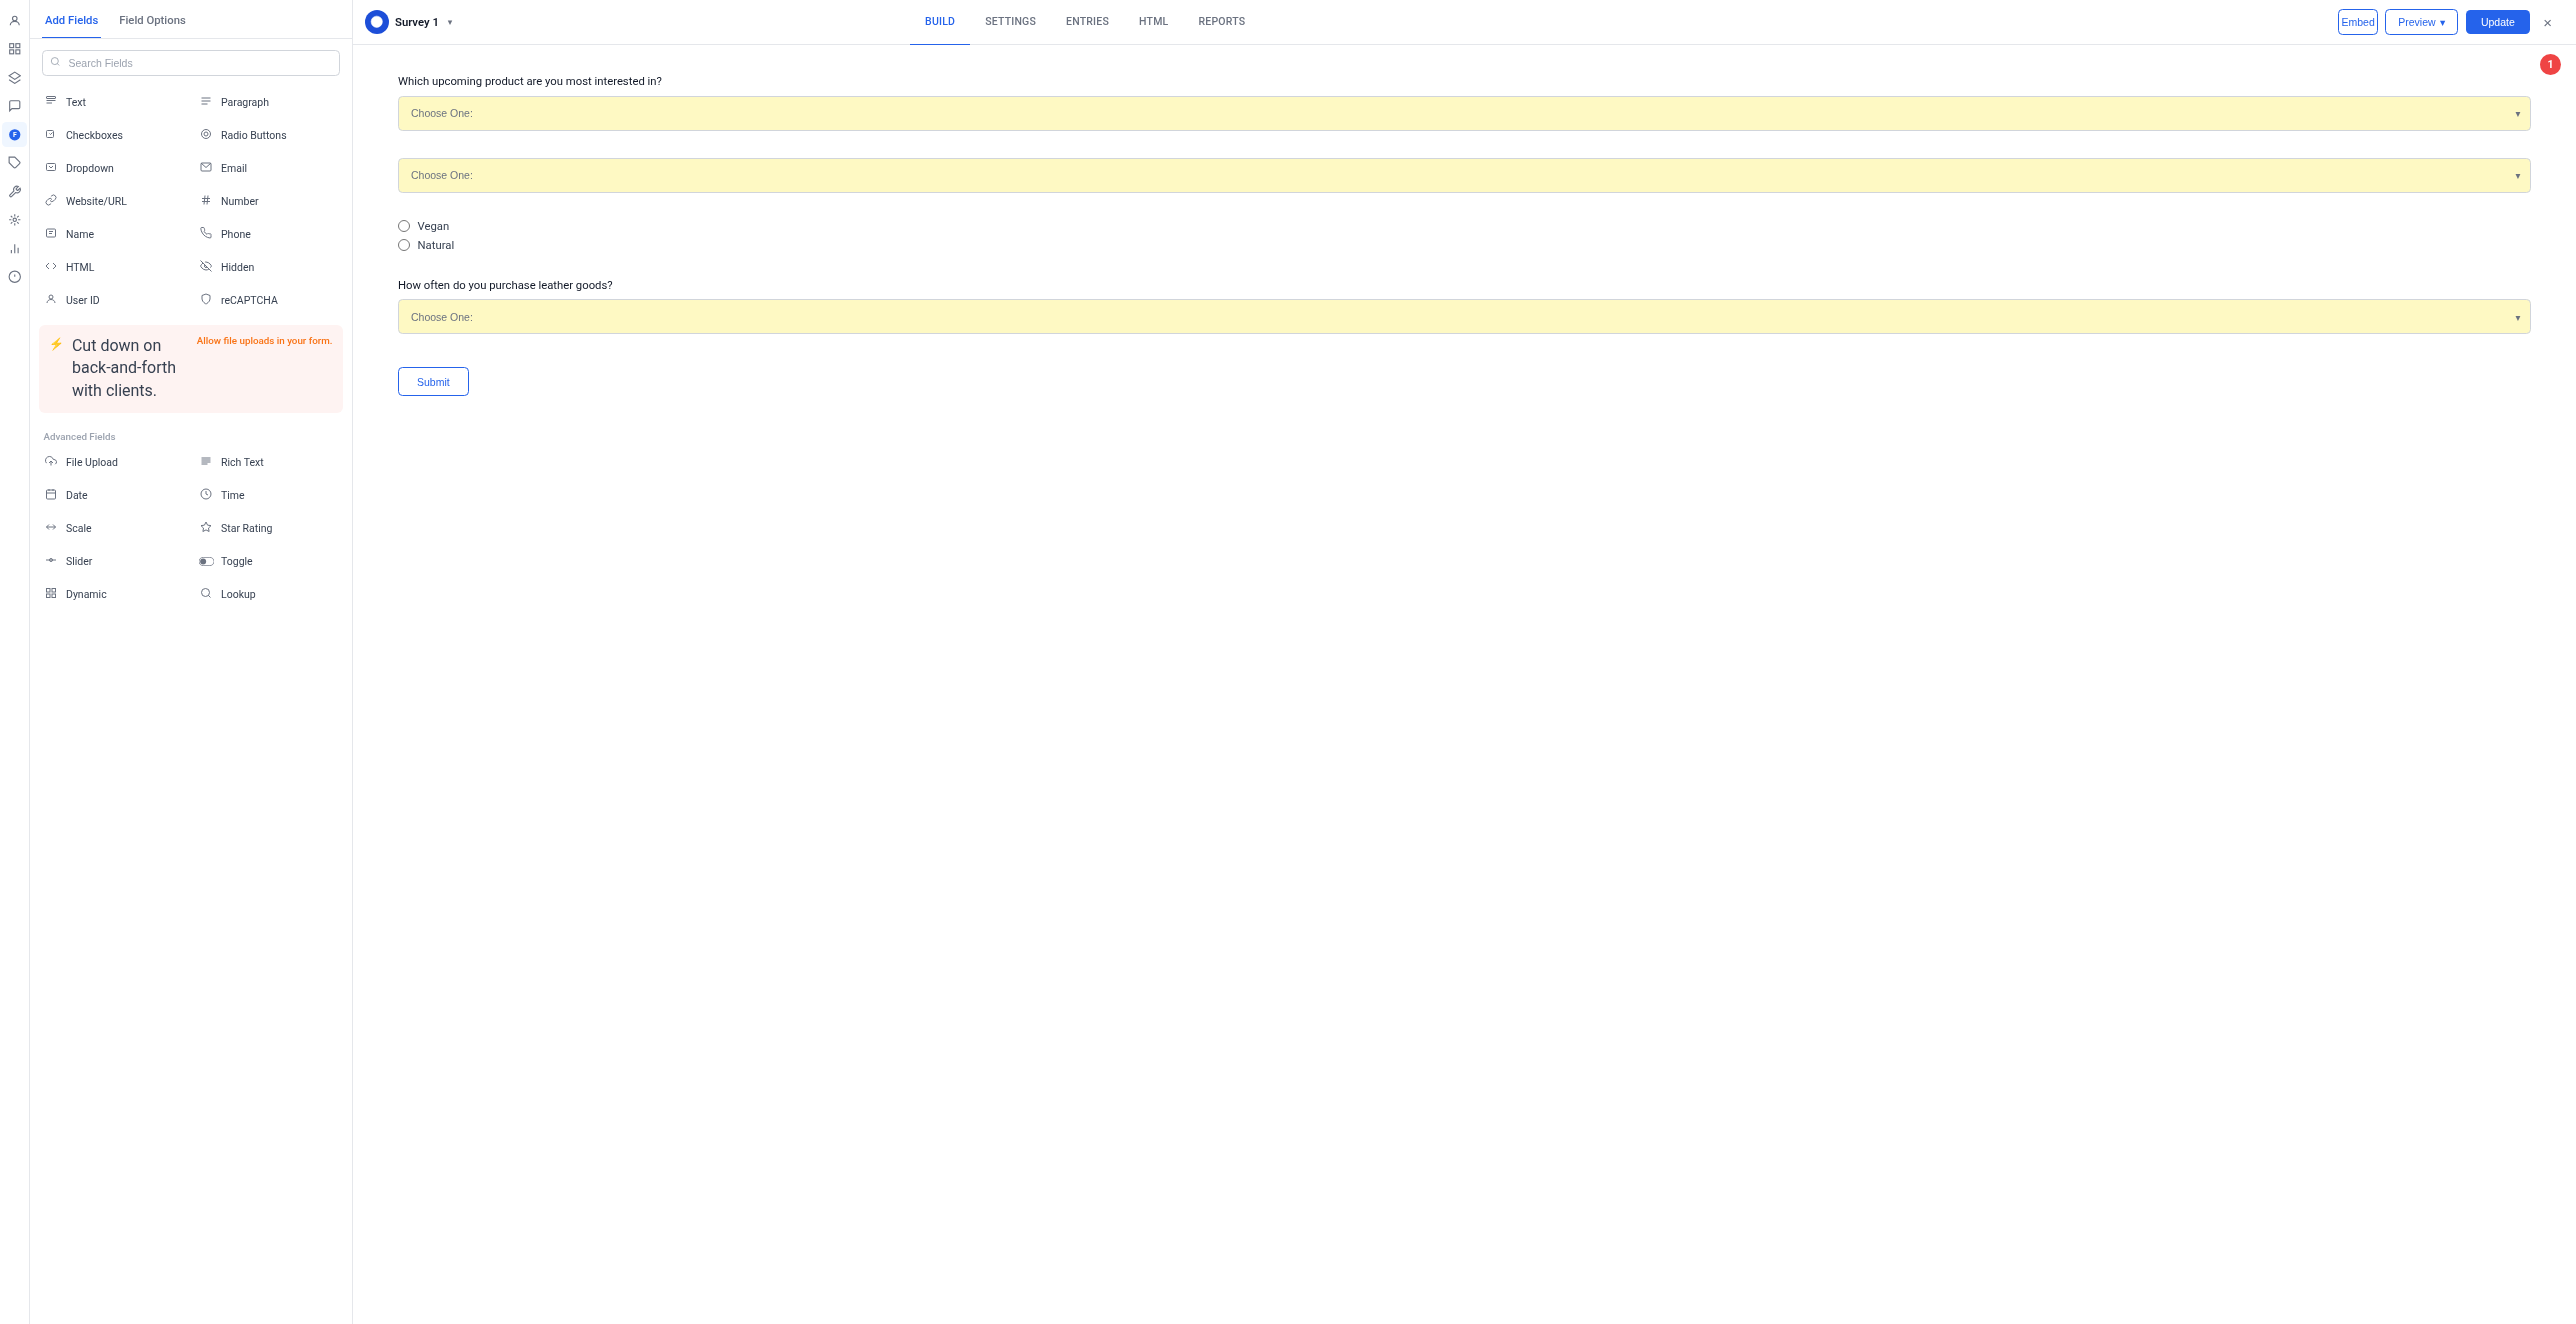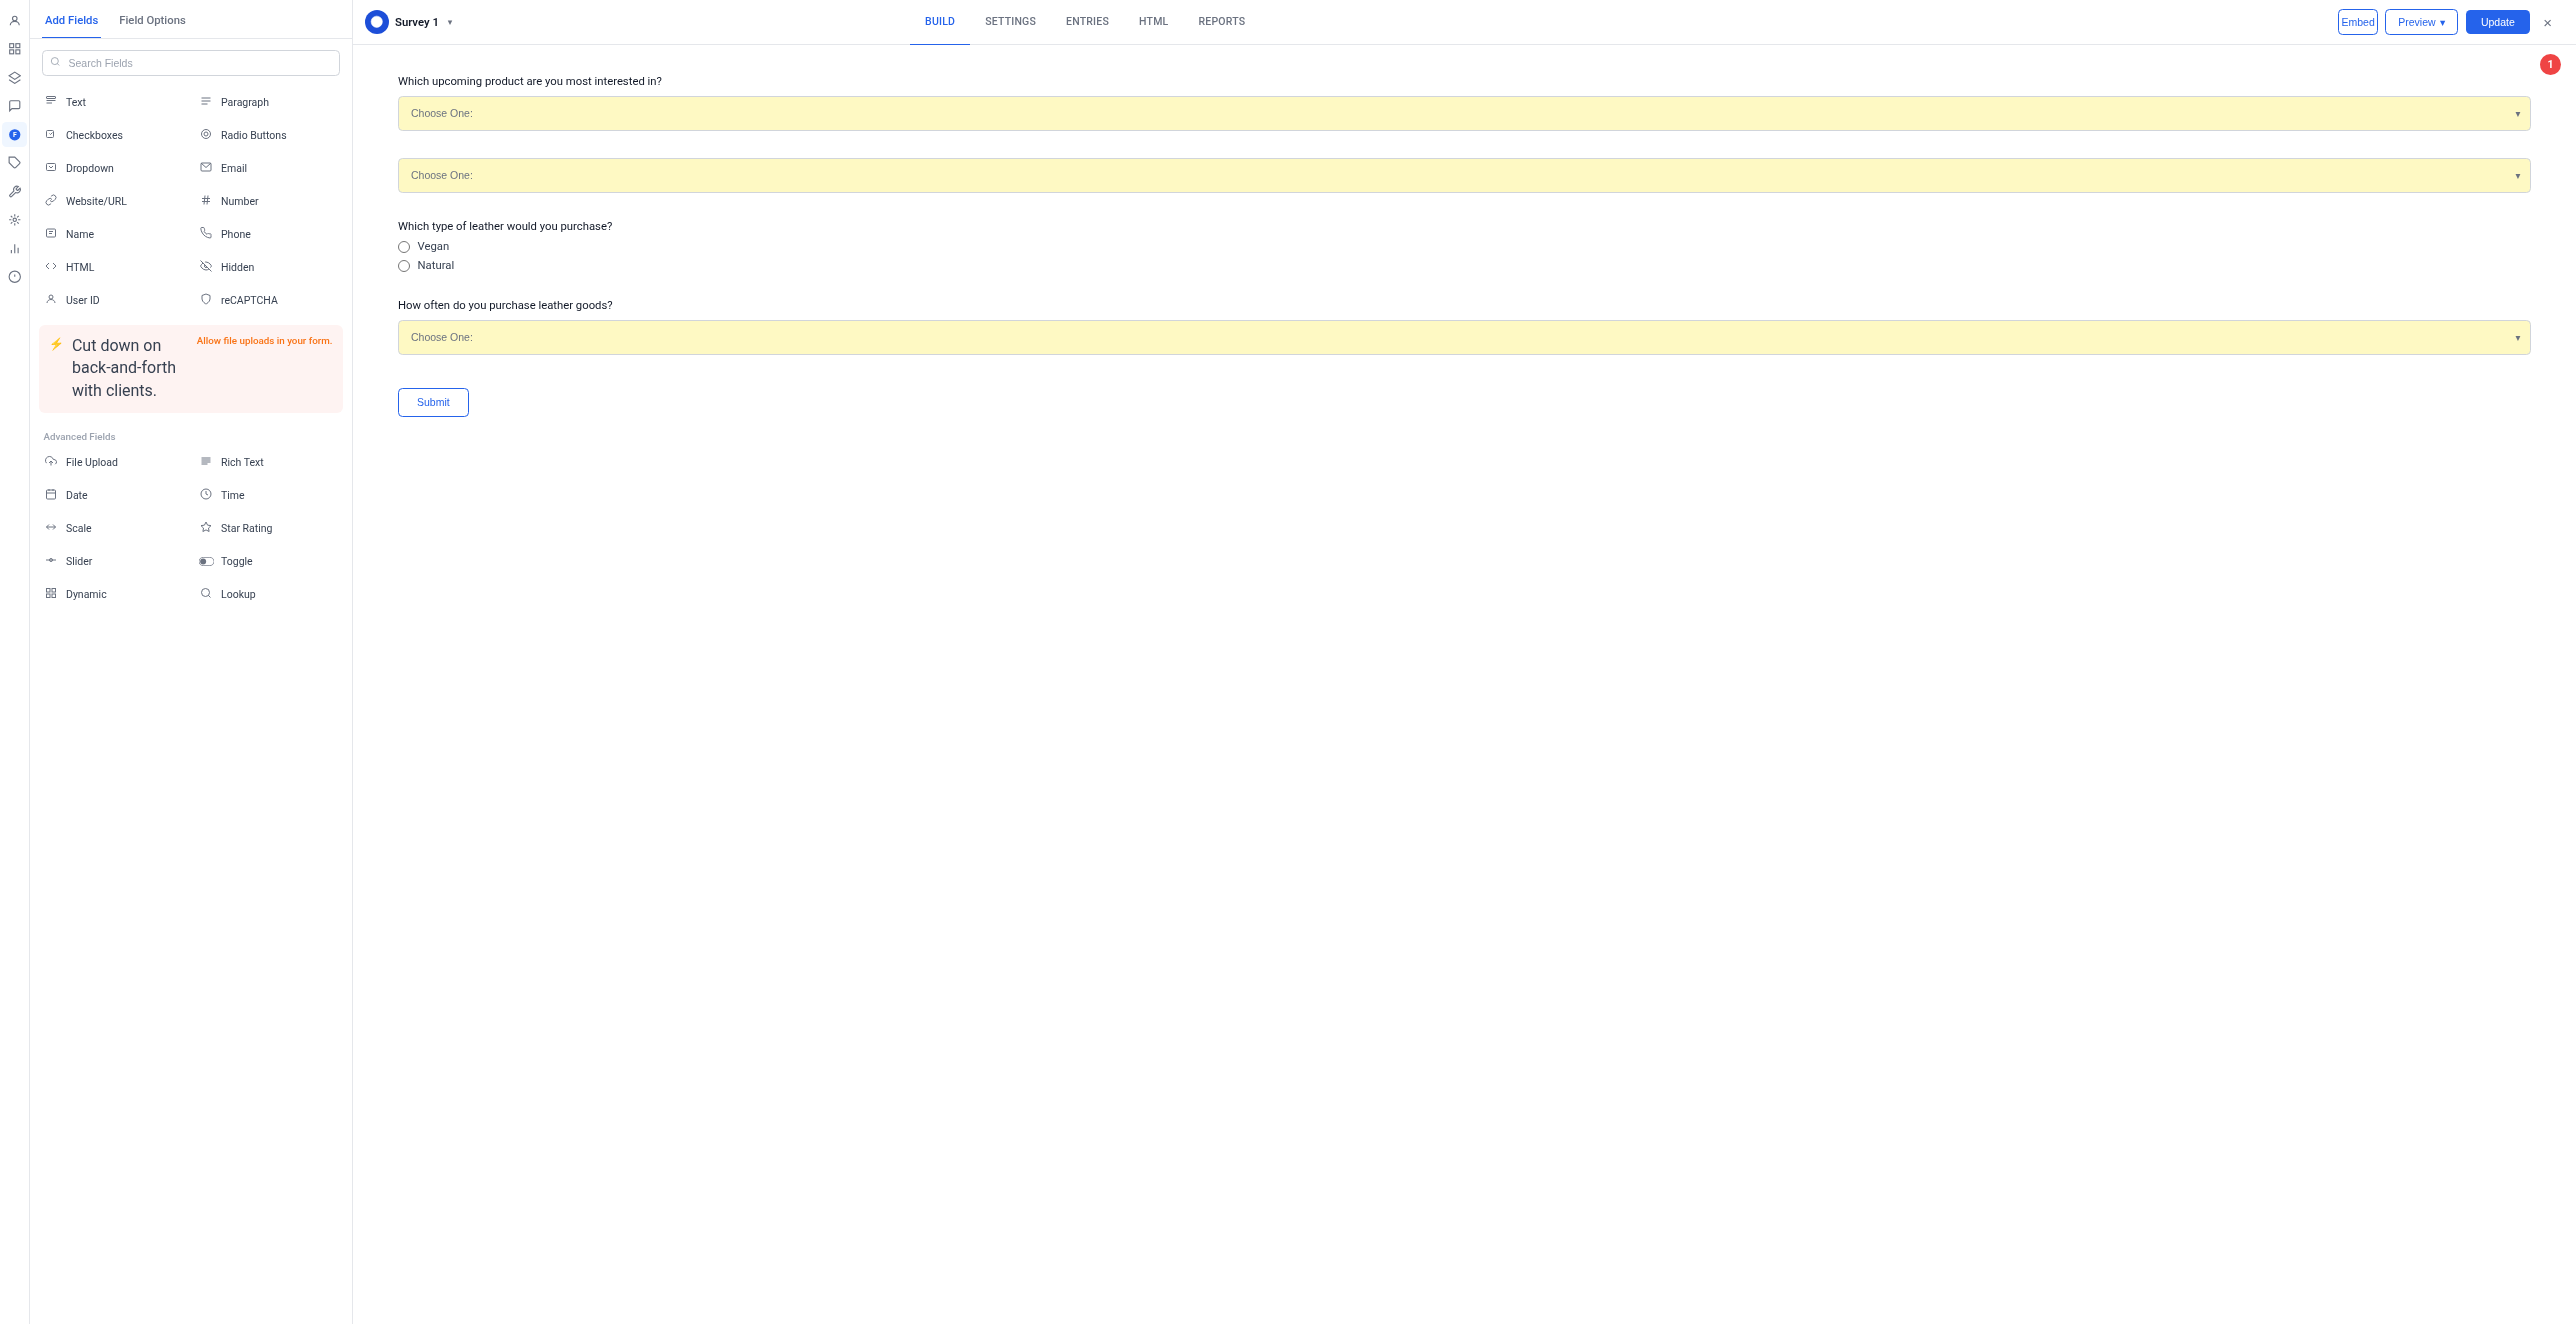--- a/index.html
+++ b/index.html
@@ -724,21 +724,20 @@
       <div class="select-wrapper">
         <select>
           <option>Choose One:</option>
         </select>
         <span class="select-arrow">▾</span>
       </div>
     </div>
 
     
     <div class="form-question">
-      <div class="question-label">Which type of leather would you purchase?</div>
       <div class="radio-group">
         <label class="radio-item">
           <input type="radio" name="leather" style="">
           <span>Vegan</span>
         </label>
         <label class="radio-item">
           <input type="radio" name="leather" style="">
           <span>Natural</span>
         </label>
       </div>

